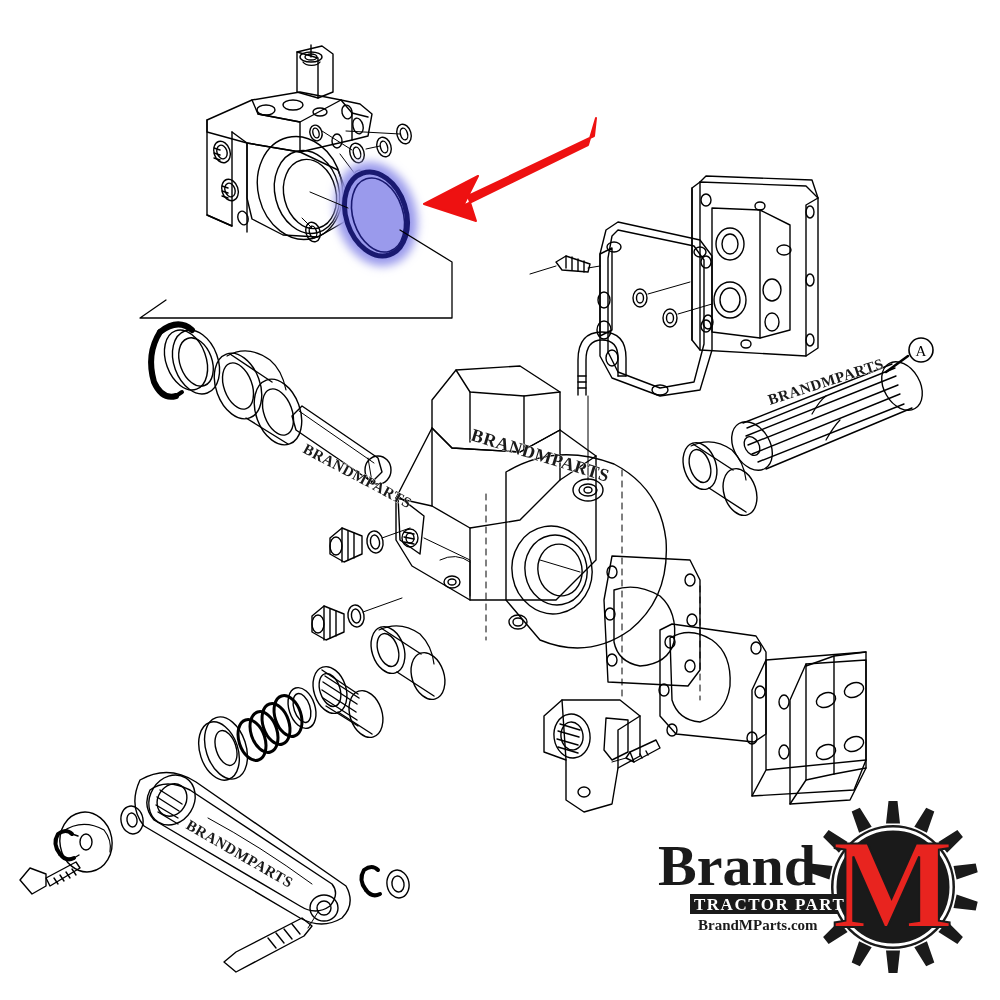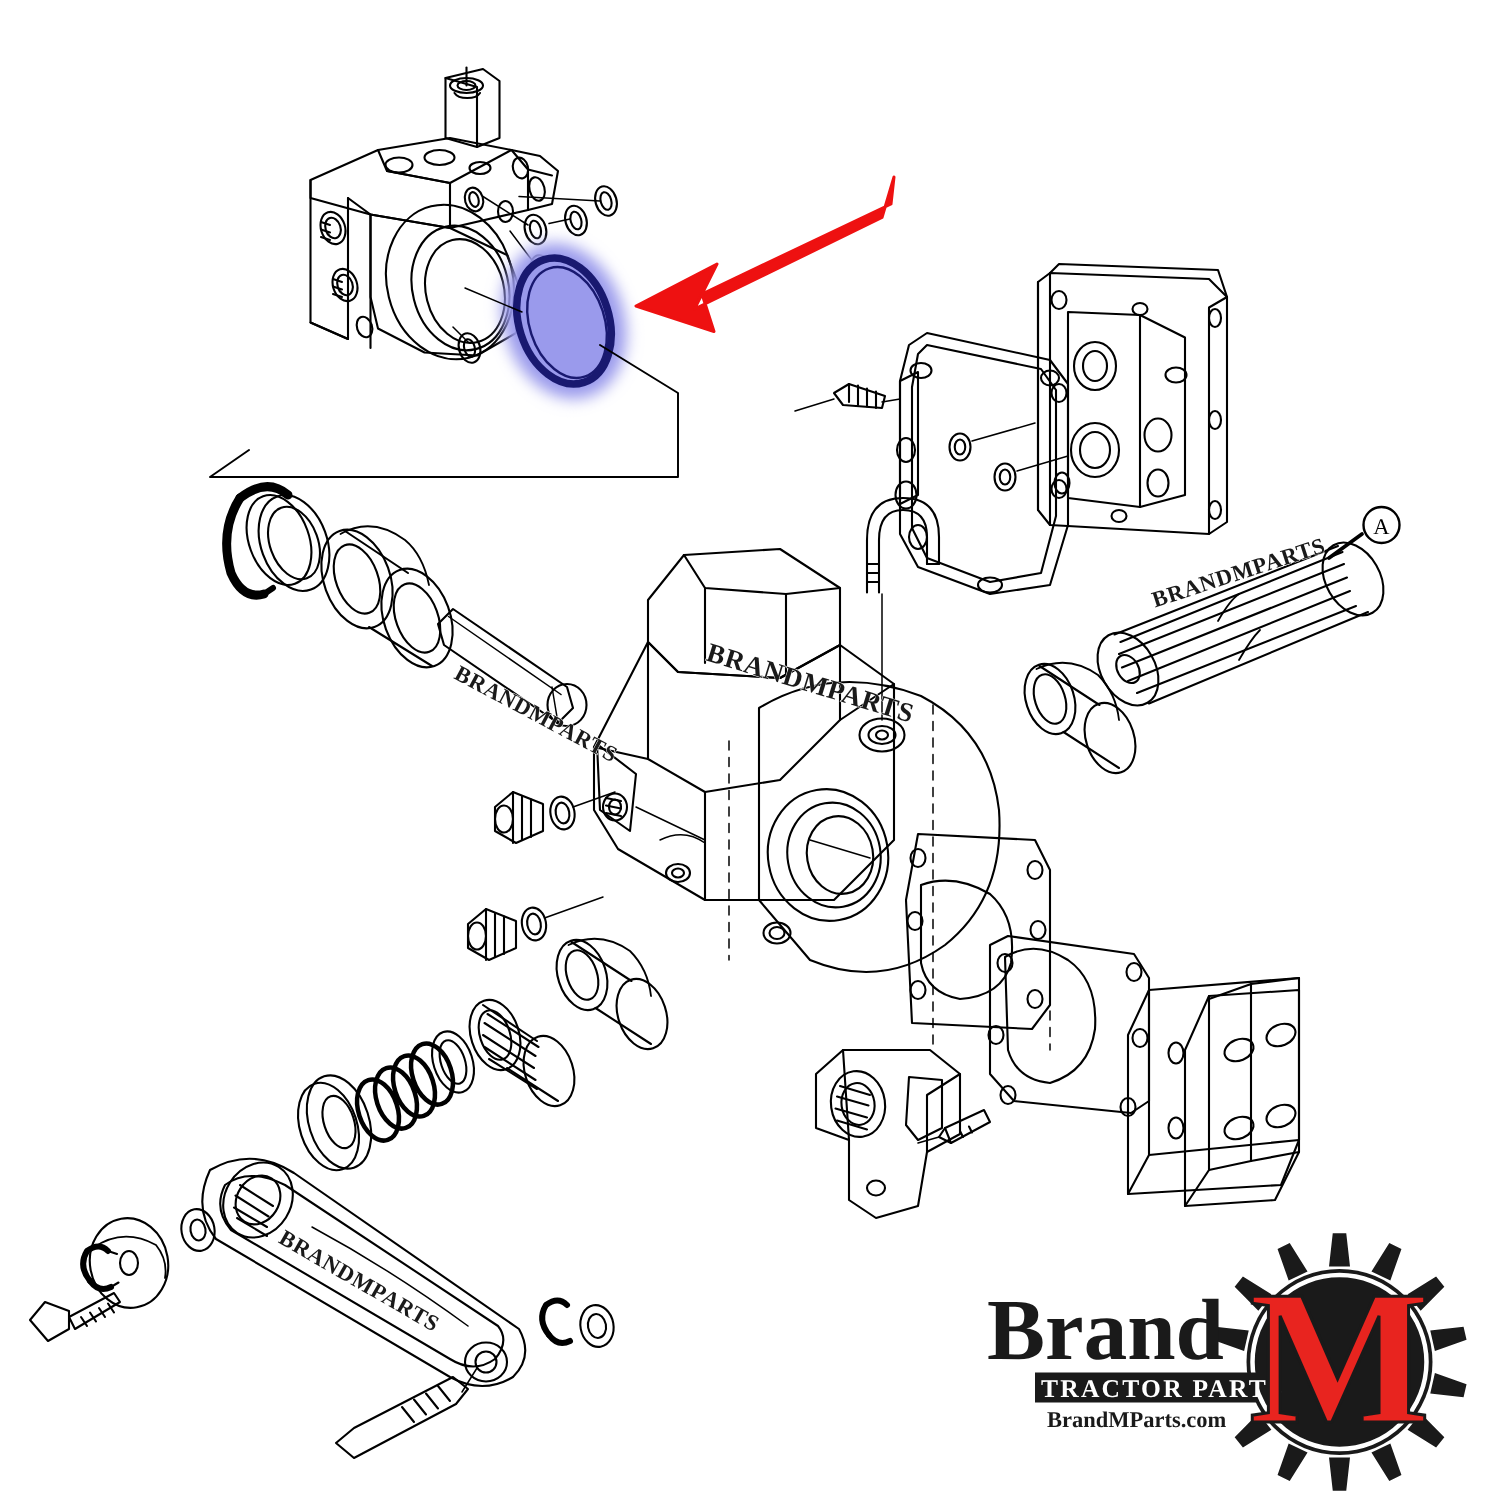--- a/index.html
+++ b/index.html
@@ -1,19 +1,19 @@
 <!DOCTYPE html>
 <html><head>
 <meta charset="utf-8">
 <style>
   html,body{margin:0;padding:0;background:#ffffff;}
   body{width:1000px;height:1000px;overflow:hidden;font-family:"Liberation Sans",sans-serif;}
   #stage{position:relative;width:1000px;height:1000px;background:#ffffff;}
   #diagram{position:absolute;left:0;top:0;width:1000px;height:1000px;}
-  #logo{position:absolute;left:650px;top:820px;width:345px;height:175px;}
+  #logo{position:absolute;left:650px;top:799px;width:345px;height:175px;}
   .nosel{user-select:none;}
 </style>
 </head>
 <body>
 
 <div id="stage" class="nosel">
 
   <svg id="diagram" viewBox="0 0 1000 1000">
     <defs>
       <filter id="glow" x="-60%" y="-60%" width="220%" height="220%">

